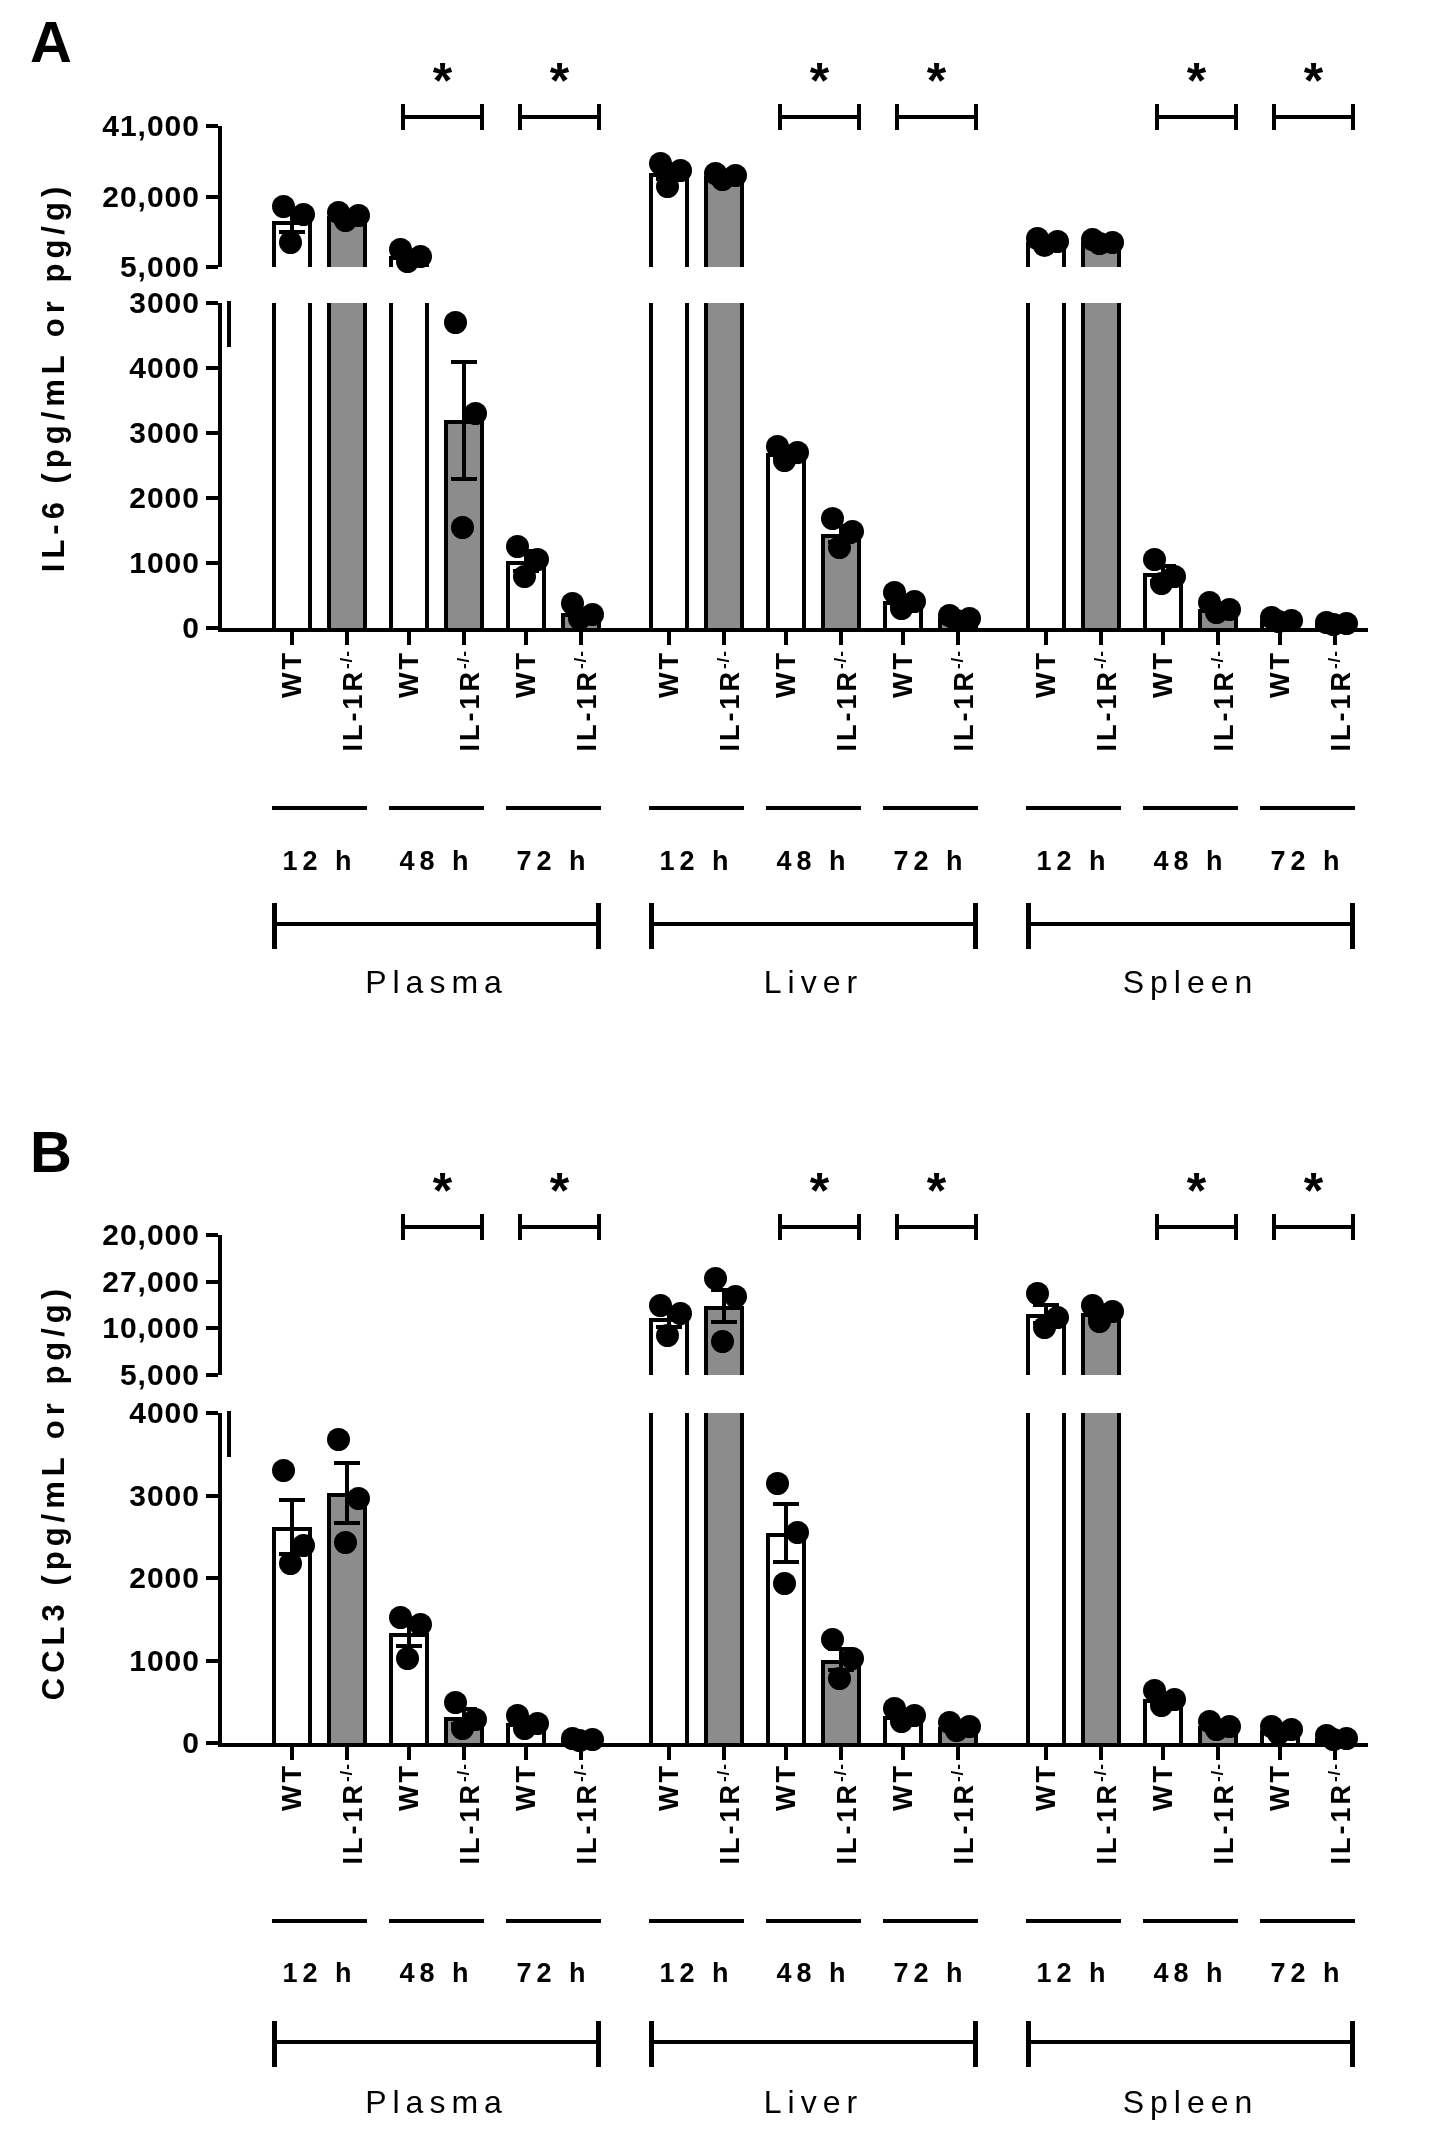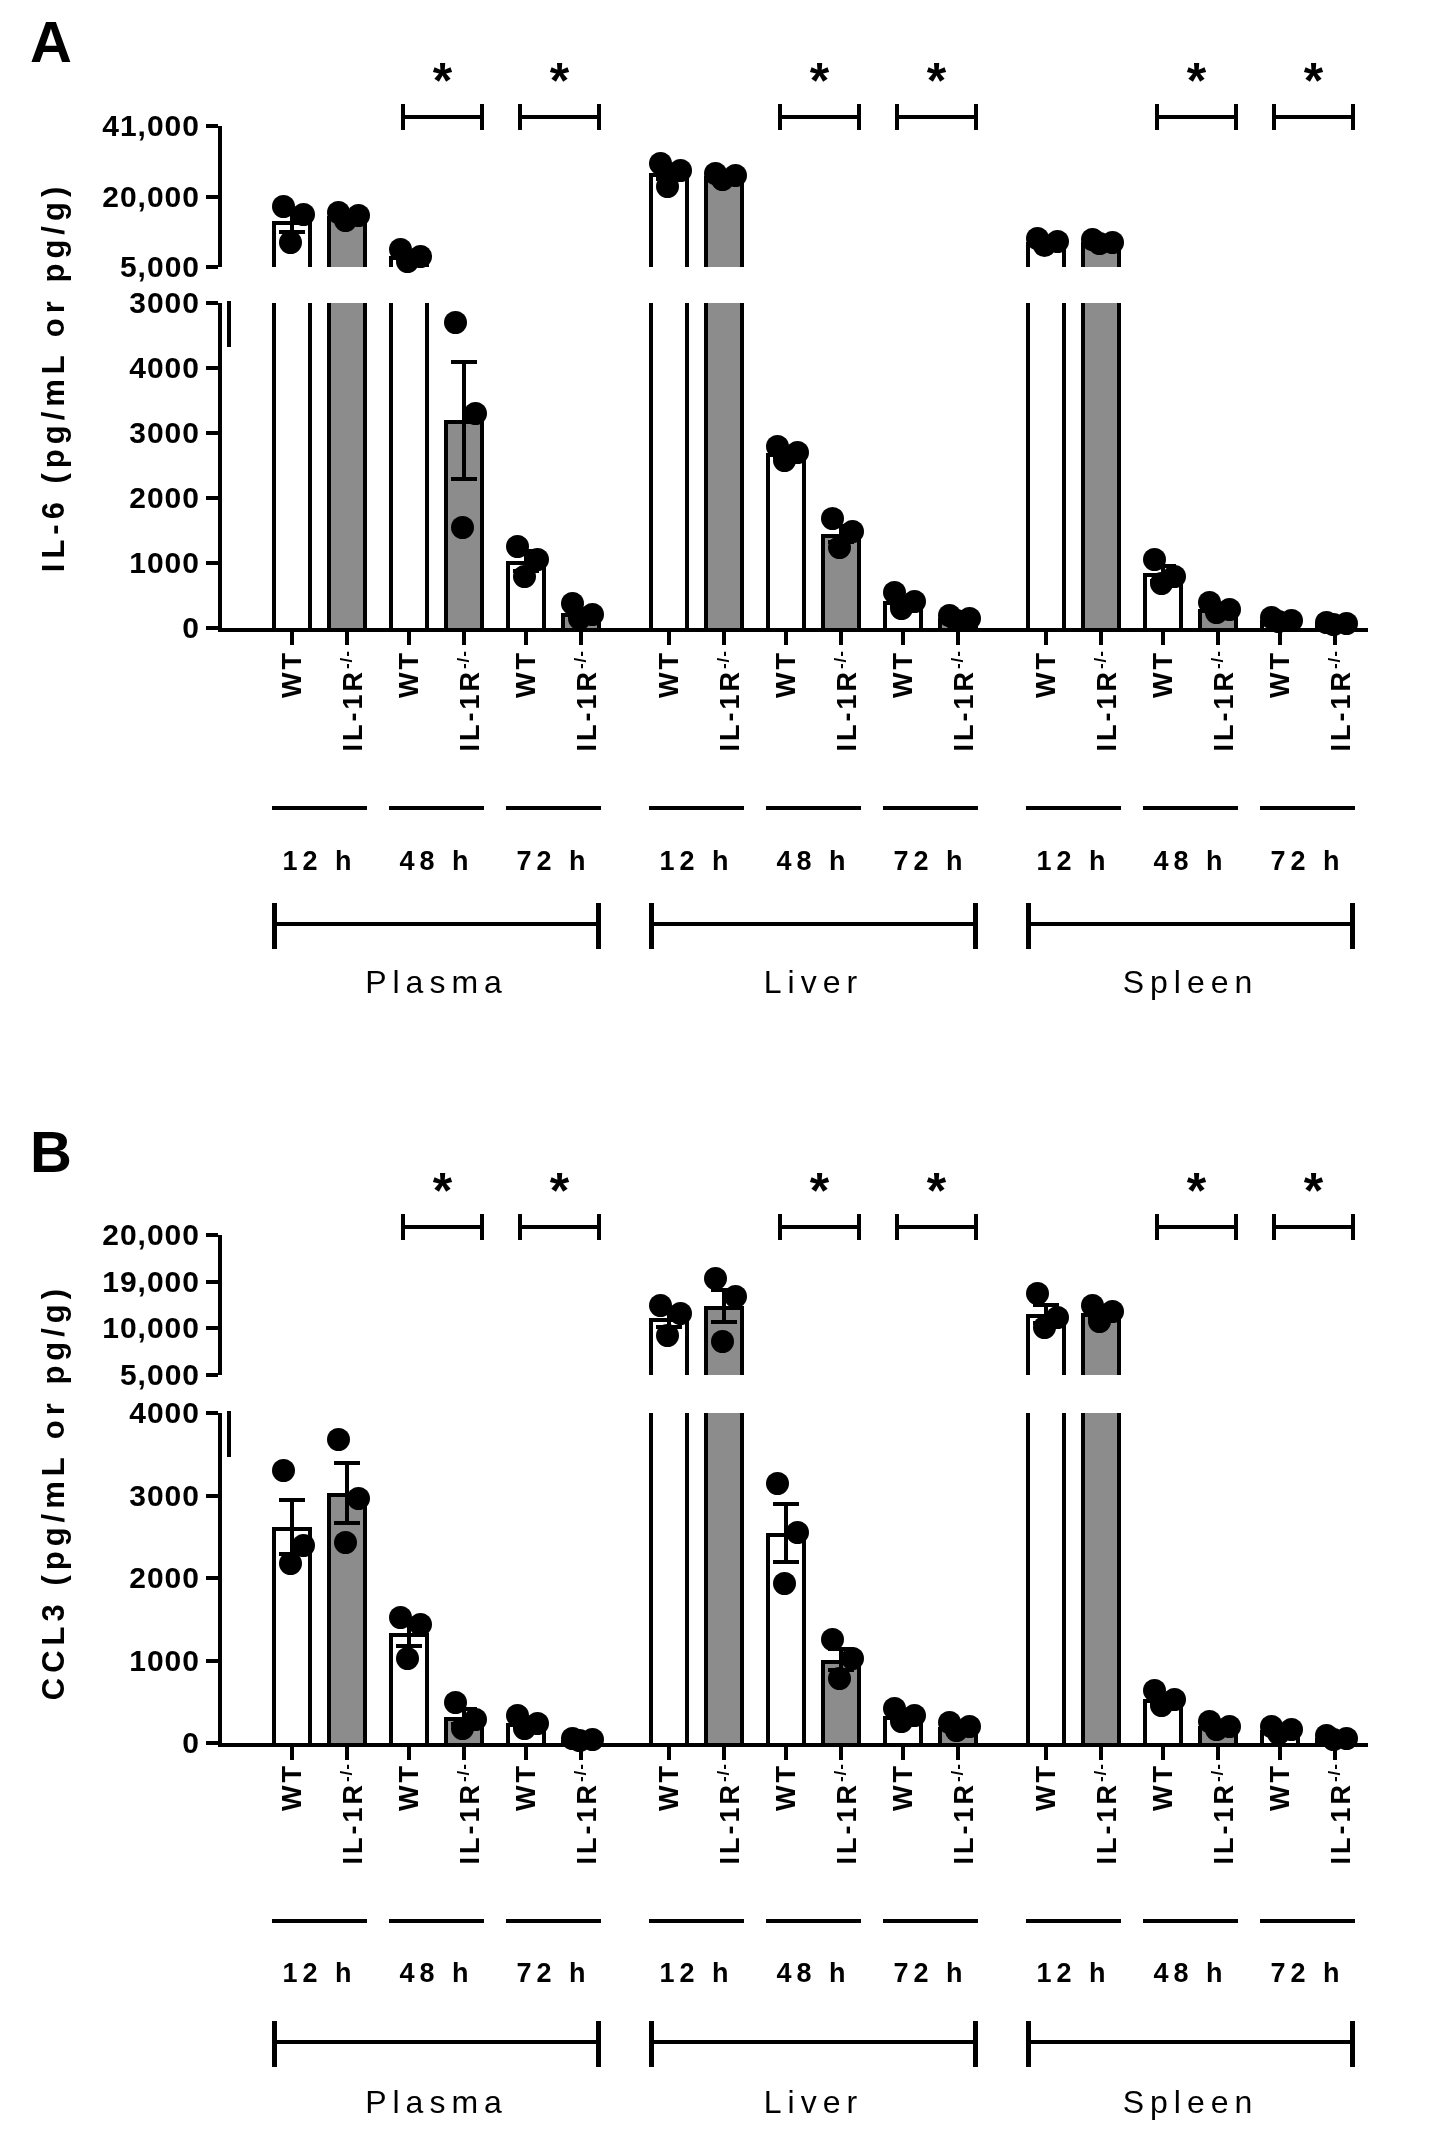--- a/index.html
+++ b/index.html
@@ -284,21 +284,21 @@
       <div class="ln" style="left: 1026px; top: 903px; width: 5px; height: 46px;"></div>
       <div class="ln" style="left: 1350px; top: 903px; width: 5px; height: 46px;"></div>
       <div class="organ-label" style="left: 1040.5px; top: 964px;">Spleen</div>
       <div class="ln" style="left: 218px; top: 628px; width: 1150px; height: 4px;"></div>
       <div class="ln" style="left: 218px; top: 1235px; width: 4px; height: 140px;"></div>
       <div class="ln" style="left: 206px; top: 1373px; width: 12px; height: 4px;"></div>
       <div class="tick-label" style="left: 20px; top: 1358px; width: 180px;">5,000</div>
       <div class="ln" style="left: 206px; top: 1326.33px; width: 12px; height: 4px;"></div>
       <div class="tick-label" style="left: 20px; top: 1311.33px; width: 180px;">10,000</div>
       <div class="ln" style="left: 206px; top: 1279.67px; width: 12px; height: 4px;"></div>
-      <div class="tick-label" style="left: 20px; top: 1264.67px; width: 180px;">19,000</div>
+      <div class="tick-label" style="left: 20px; top: 1264.67px; width: 180px;">27,000</div>
       <div class="ln" style="left: 206px; top: 1233px; width: 12px; height: 4px;"></div>
       <div class="tick-label" style="left: 20px; top: 1218px; width: 180px;">20,000</div>
       <div class="ln" style="left: 218px; top: 1413px; width: 4px; height: 334px;"></div>
       <div class="ln" style="left: 206px; top: 1741px; width: 12px; height: 4px;"></div>
       <div class="tick-label" style="left: 20px; top: 1726px; width: 180px;">0</div>
       <div class="ln" style="left: 206px; top: 1658.5px; width: 12px; height: 4px;"></div>
       <div class="tick-label" style="left: 20px; top: 1643.5px; width: 180px;">1000</div>
       <div class="ln" style="left: 206px; top: 1576px; width: 12px; height: 4px;"></div>
       <div class="tick-label" style="left: 20px; top: 1561px; width: 180px;">2000</div>
       <div class="ln" style="left: 206px; top: 1493.5px; width: 12px; height: 4px;"></div>

